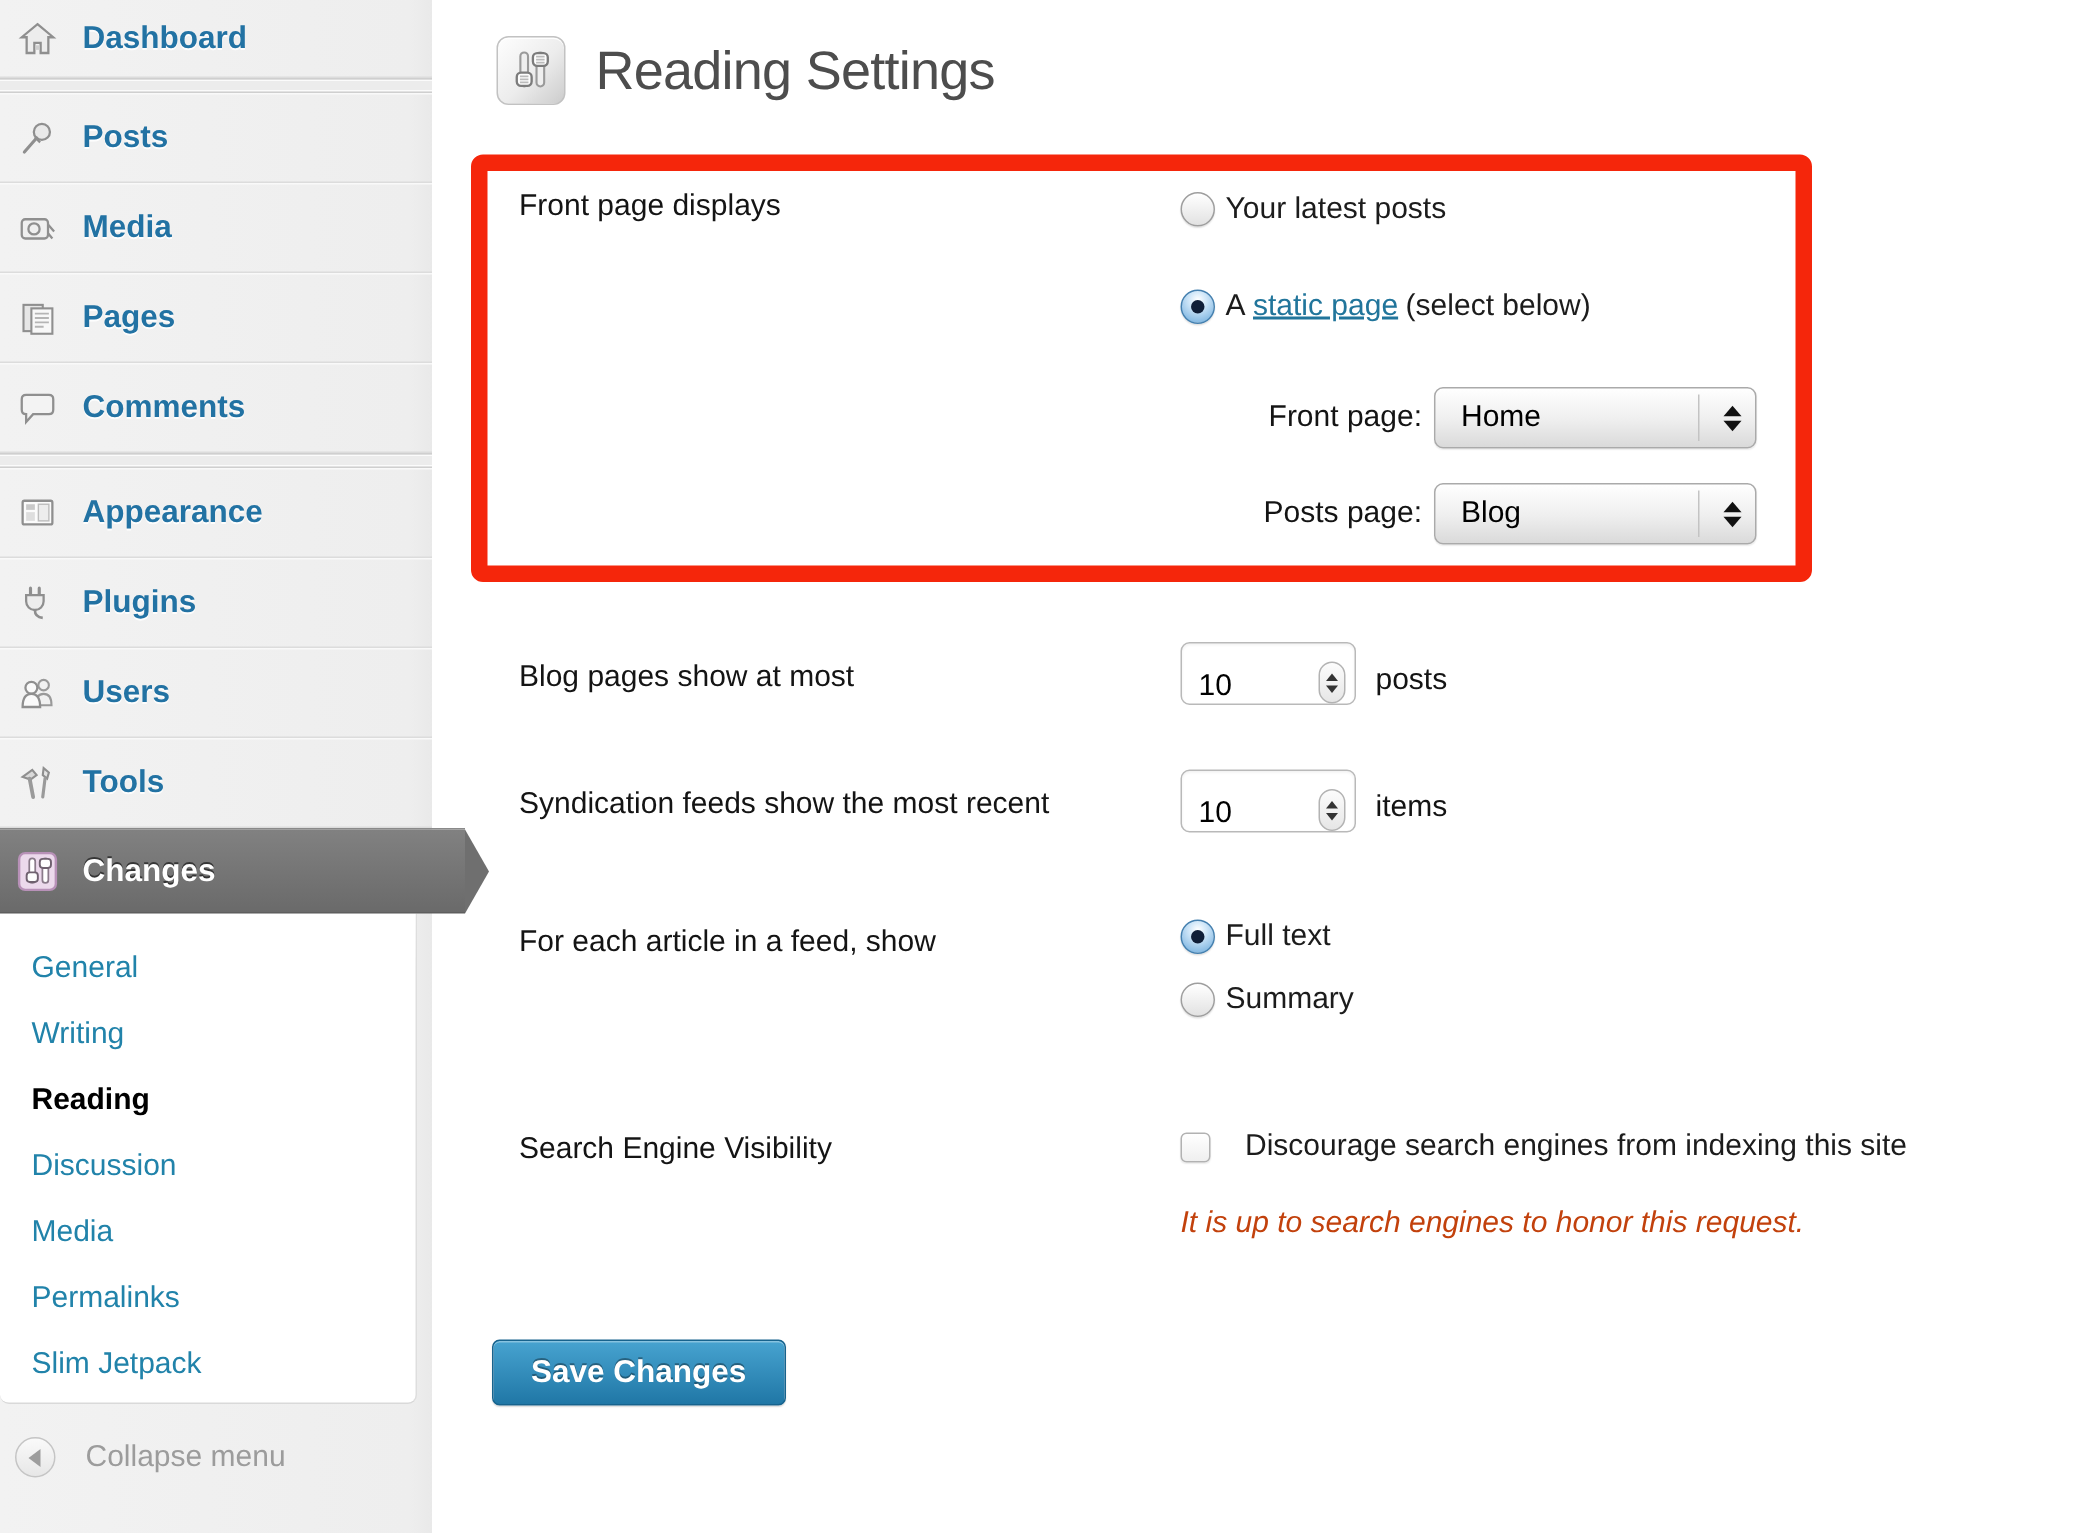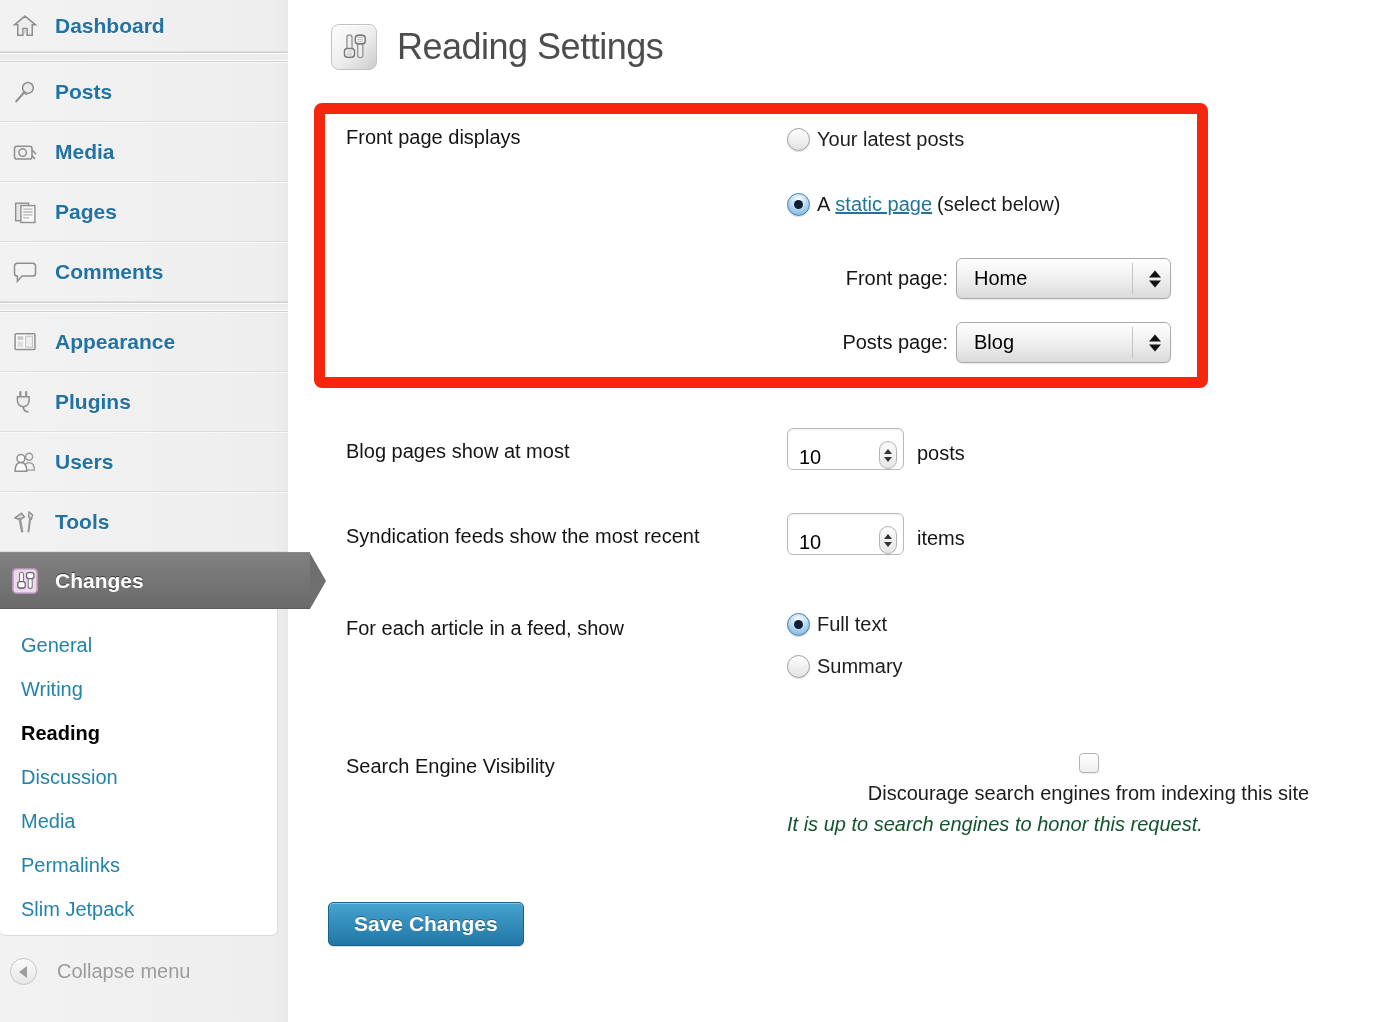--- a/index.html
+++ b/index.html
@@ -145,22 +145,22 @@
   .stp-up { width:0; height:0; border-left:4px solid transparent; border-right:4px solid transparent; border-bottom:5px solid #333; }
   .stp-down { width:0; height:0; border-left:4px solid transparent; border-right:4px solid transparent; border-top:5px solid #333; }
   .unit { font-size:20px; color:#141414; padding-top:8px; }
 
   .stack { display:flex; flex-direction:column; }
   .checkbox {
     width:20px; height:20px; border:1px solid #b2b2b2; border-radius:4px;
     background:linear-gradient(#ffffff,#efefef); flex:none; cursor:pointer;
     box-shadow:0 1px 1px rgba(0,0,0,.08);
   }
-  .check-row { display:flex; align-items:center; gap:9px; margin-top:3px;flex-direction:column; }
-  .note { font-style:italic; color:#14532d; font-size:20px; margin-top:8px; }
+  .check-row { display:flex; align-items:center; gap:23px; margin-top:3px; }
+  .note { font-style:italic; color:#c2410c; font-size:20px; margin-top:28px; }
 
   .save-btn {
     margin:66px 0 0 40px; display:inline-block;
     height:44px; line-height:42px; padding:0 25px;
     font-family:"Liberation Sans", sans-serif;
     font-size:21px; font-weight:bold; color:#fff;
     text-shadow:0 -1px 0 rgba(0,0,0,.35);
     background:linear-gradient(#47a3d0,#2077a6);
     border:1px solid #17638d; border-radius:5px;
     box-shadow:inset 0 1px 0 rgba(255,255,255,.35), 0 1px 1px rgba(0,0,0,.15);

